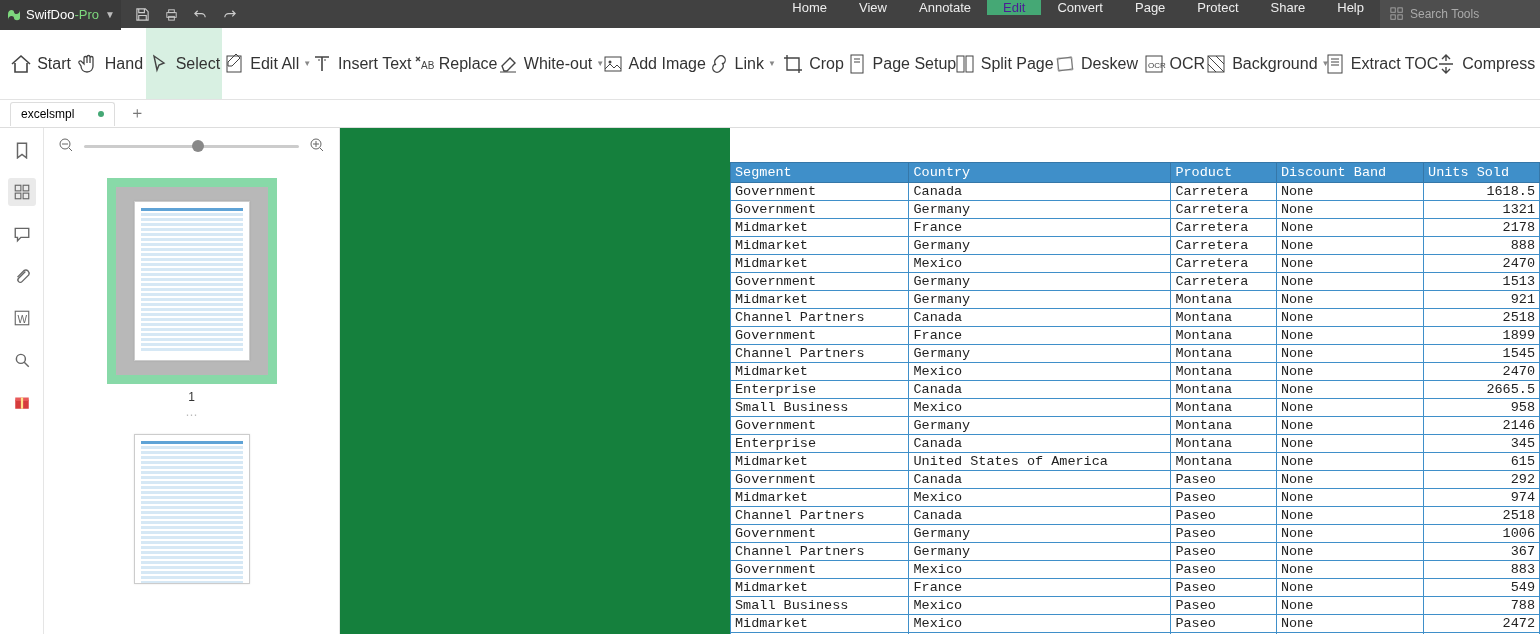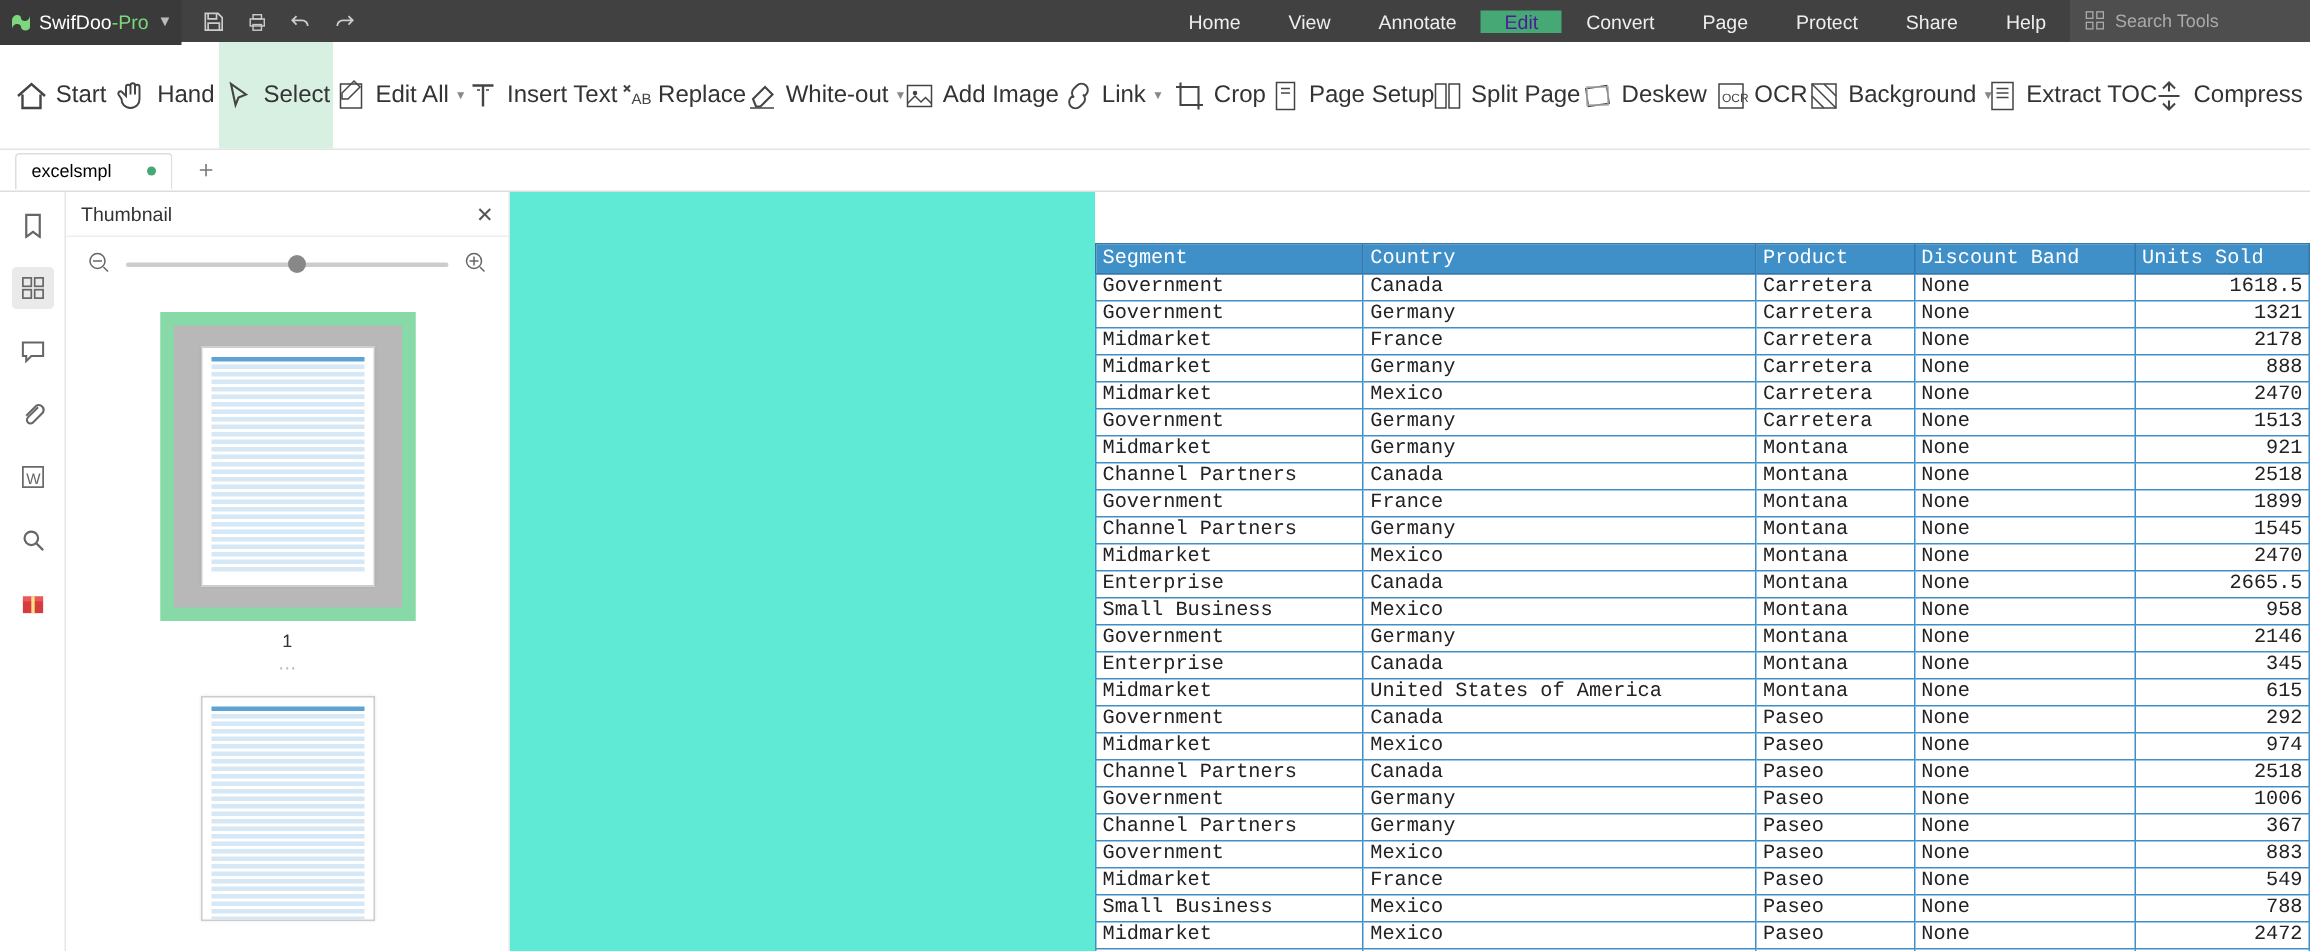--- a/index.html
+++ b/index.html
@@ -7,21 +7,21 @@
 
 
 .titlebar { height: 28px; background: #414141; display: flex; align-items: center; color: #ddd; }
 .brand { display: flex; align-items: center; padding: 16px 6px; background: #3a3a3a; height: 100%; }
 .brand svg { margin-right: 4px; }
 .brand .swif { color: #fff; font-size: 13px; }
 .brand .pro { color: #7dd87d; font-size: 13px; }
 .brand .caret { margin-left: 6px; color: #bbb; font-size: 10px; }
 .qat { display: flex; align-items: center; gap: 14px; padding: 0 14px; }
 .qat-icon { color: #ccc; cursor: pointer; display:flex; align-items:center;}
-.menu { display: flex; align-items: center; margin-left: auto; height: 100%; }
+.menu { display: flex; align-items: flex-start; margin-left: auto; height: 100%; }
 .menu-item { padding: 0 16px; display: flex; align-items: center; color: #eee; font-size: 13px; cursor: pointer; }
 .menu-item.active { background: #45a875; color: #4c1d95; }
 .search-tools { display: flex; align-items: center; background: #4e4e4e; height: 100%; padding: 5px 10px; gap:6px; width:160px;}
 .search-tools input { background: transparent; border: none; color: #aaa; font-size: 12px; outline: none; width:110px;}
 .search-tools input::placeholder{color:#aaa;}
 
 
 .ribbon { height: 72px; background: #fff; border-bottom: 1px solid #e3e3e3; display: flex; align-items: stretch; padding: 0 6px; }
 .ribbon-btn { display: flex; flex-direction: row; align-items: center; justify-content: center; padding: 4px 10px; gap: 4px; cursor: pointer; min-width:56px;}
 .ribbon-btn.active { background: #d8f0e2; text-align: right; }
@@ -54,21 +54,21 @@
 .thumb-list{ flex:1; overflow:auto; padding:14px; display:flex; flex-direction:column; align-items:center; gap:12px;}
 .thumb-wrap{ text-align:center;}
 .thumb-sel{ border:3px solid #88d9a8; padding:6px; background:#88d9a8;}
 .thumb-page{ width:116px; height:160px; background:#fff; border:1px solid #ccc; box-shadow:0 0 2px rgba(0,0,0,.1); padding:6px; overflow:hidden;}
 .thumb-page .tprow{ height:3px; margin-bottom:2px; background:#d6e8f5;}
 .thumb-page .tprow.hdr{ background:#5fa3d6;}
 .thumb-grey{ background:#b8b8b8; padding:14px 18px;}
 .thumb-num{ margin-top:6px; font-size:12px; color:#333;}
 
 
-.docview{ flex:1; background:#5eead4; display:flex; justify-content:flex-end; overflow:hidden;}
+.docview{ flex:1; background:#15803d; display:flex; justify-content:flex-end; overflow:hidden;}
 .doc-page{ width:810px; background:#fff; margin-top:0; padding:34px 0 0 0;}
 table.data{ border-collapse:collapse; margin-left:0; width:100%; font-family:"Courier New",monospace; font-size:13.5px;}
 table.data th{ background:#3f8fc9; color:#fff; text-align:left; padding:2px 4px; font-weight:normal; border:1px solid #3577a8;}
 table.data td{ border:1px solid #3f8fc9; padding:1px 4px; color:#222; white-space:nowrap;}
 table.data td.num{ text-align:right;}
 </style>
 </head>
 <body>
 
 <div class="titlebar">
@@ -332,24 +332,20 @@
     <div class="sidebar-item gift">
         <svg width="18" height="18" viewBox="0 0 16 16">
           <rect x="2" y="6" width="12" height="8" fill="#d63c3c"></rect>
           <rect x="2" y="4" width="12" height="3" fill="#e85a5a"></rect>
           <rect x="7" y="4" width="2" height="10" fill="#ffe08a"></rect>
         </svg>
       </div>
   </div>
 
   <div class="thumbpanel">
-    <div class="thumb-header">
-      <span class="ttl">Thumbnail</span>
-      <span class="close">✕</span>
-    </div>
     <div class="zoom-row">
       <span class="zicon"><svg width="16" height="16" viewBox="0 0 16 16">
             <circle cx="7" cy="7" r="5" fill="none" stroke="#666"></circle>
             <line x1="4" y1="7" x2="10" y2="7" stroke="#666"></line>
             <line x1="11" y1="11" x2="14" y2="14" stroke="#666"></line>
           </svg></span>
       <div class="slider">
           <div class="knob"></div>
         </div>
       <span class="zicon"><svg width="16" height="16" viewBox="0 0 16 16">

